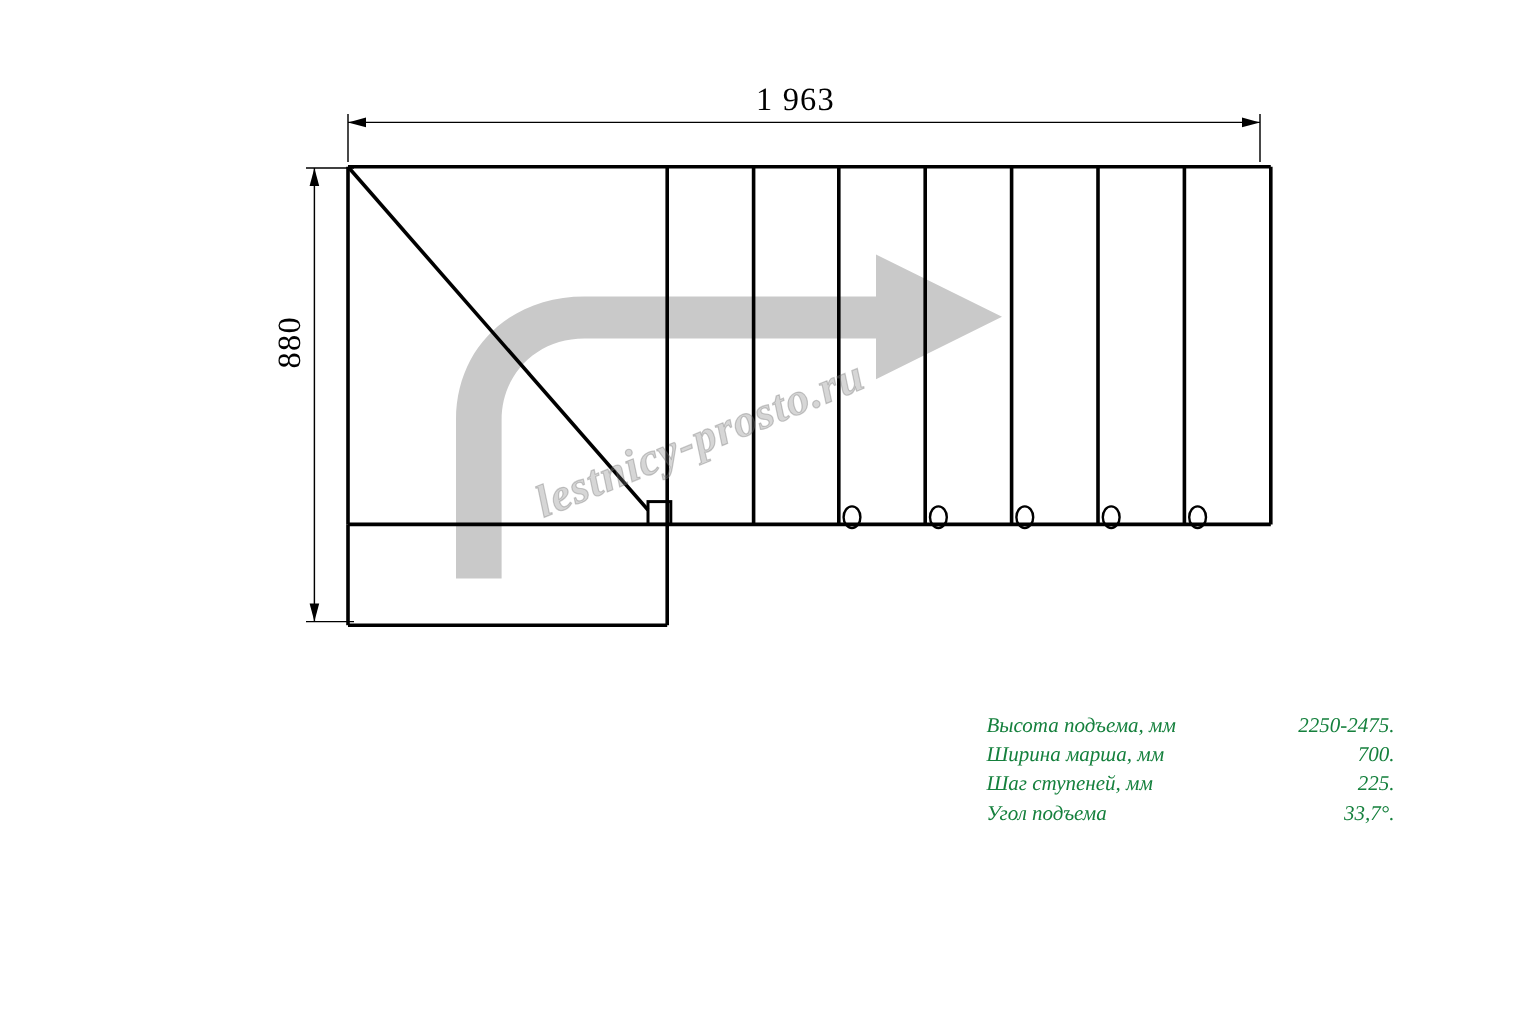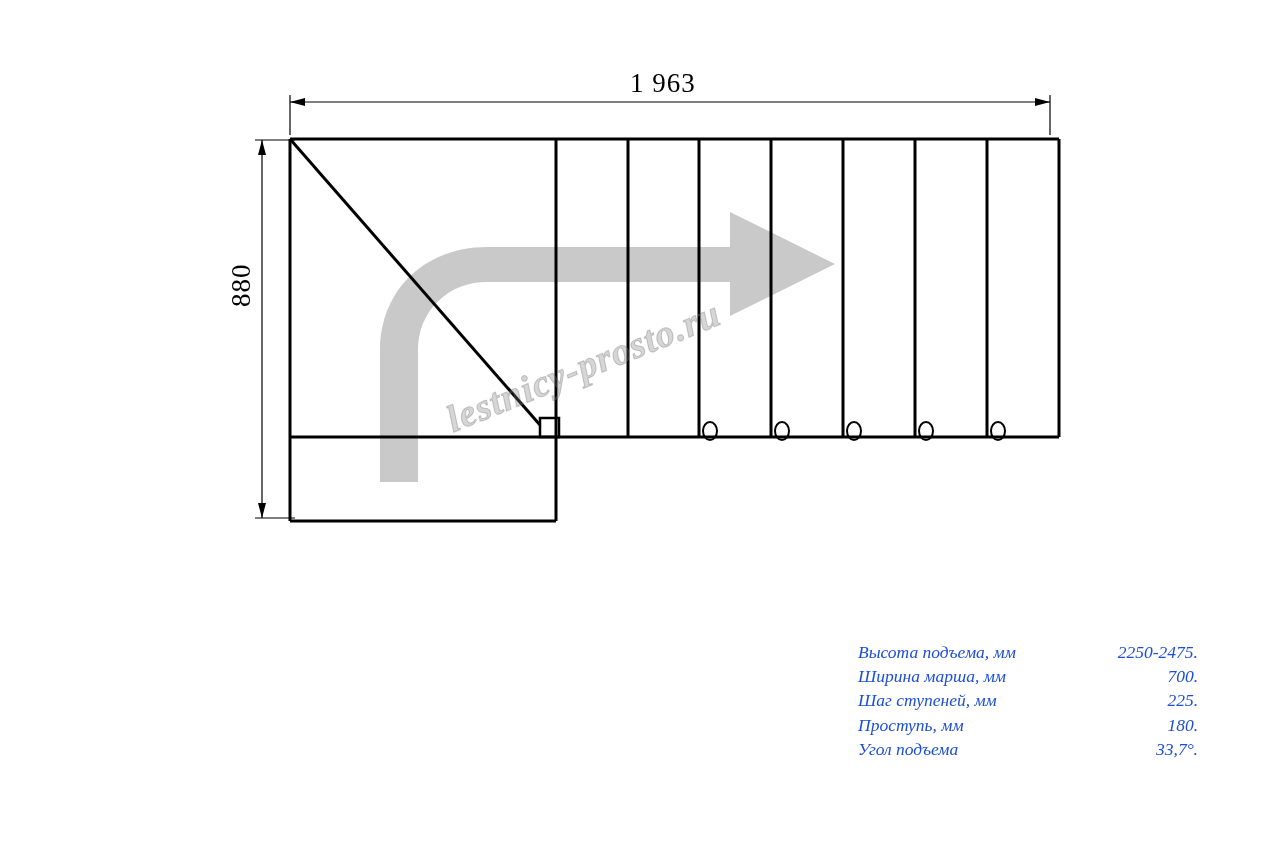--- a/index.html
+++ b/index.html
@@ -48,29 +48,28 @@
   }
   #dim-height-label {
     left: 226px;
     top: 307px;
     transform: rotate(-90deg);
     transform-origin: left top;
   }
 
   #spec-table {
     position: absolute;
-    left: 858px;
+    left: 822px;
     top: 592px;
     width: 340px;
     font-family: "Liberation Serif", serif;
     font-style: italic;
     font-size: 17.5px;
     line-height: 24.2px;
-    color: #1d4ed8;
-    margin-top: 48px;
+    color: #15803d;
   }
   #spec-table .spec-row {
     display: flex;
     justify-content: space-between;
     align-items: baseline;
     width: 100%;
   }
   #spec-table .spec-name {
     text-align: left;
     white-space: nowrap;
@@ -185,22 +184,18 @@
     </div>
     <div class="spec-row">
       <span class="spec-name">Ширина марша, мм</span>
       <span class="spec-value">700.</span>
     </div>
     <div class="spec-row">
       <span class="spec-name">Шаг ступеней, мм</span>
       <span class="spec-value">225.</span>
     </div>
     <div class="spec-row">
-      <span class="spec-name">Проступь, мм</span>
-      <span class="spec-value">180.</span>
-    </div>
-    <div class="spec-row">
       <span class="spec-name">Угол подъема</span>
       <span class="spec-value">33,7°.</span>
     </div>
   </div>
 
 </div>
 
 </body></html>

